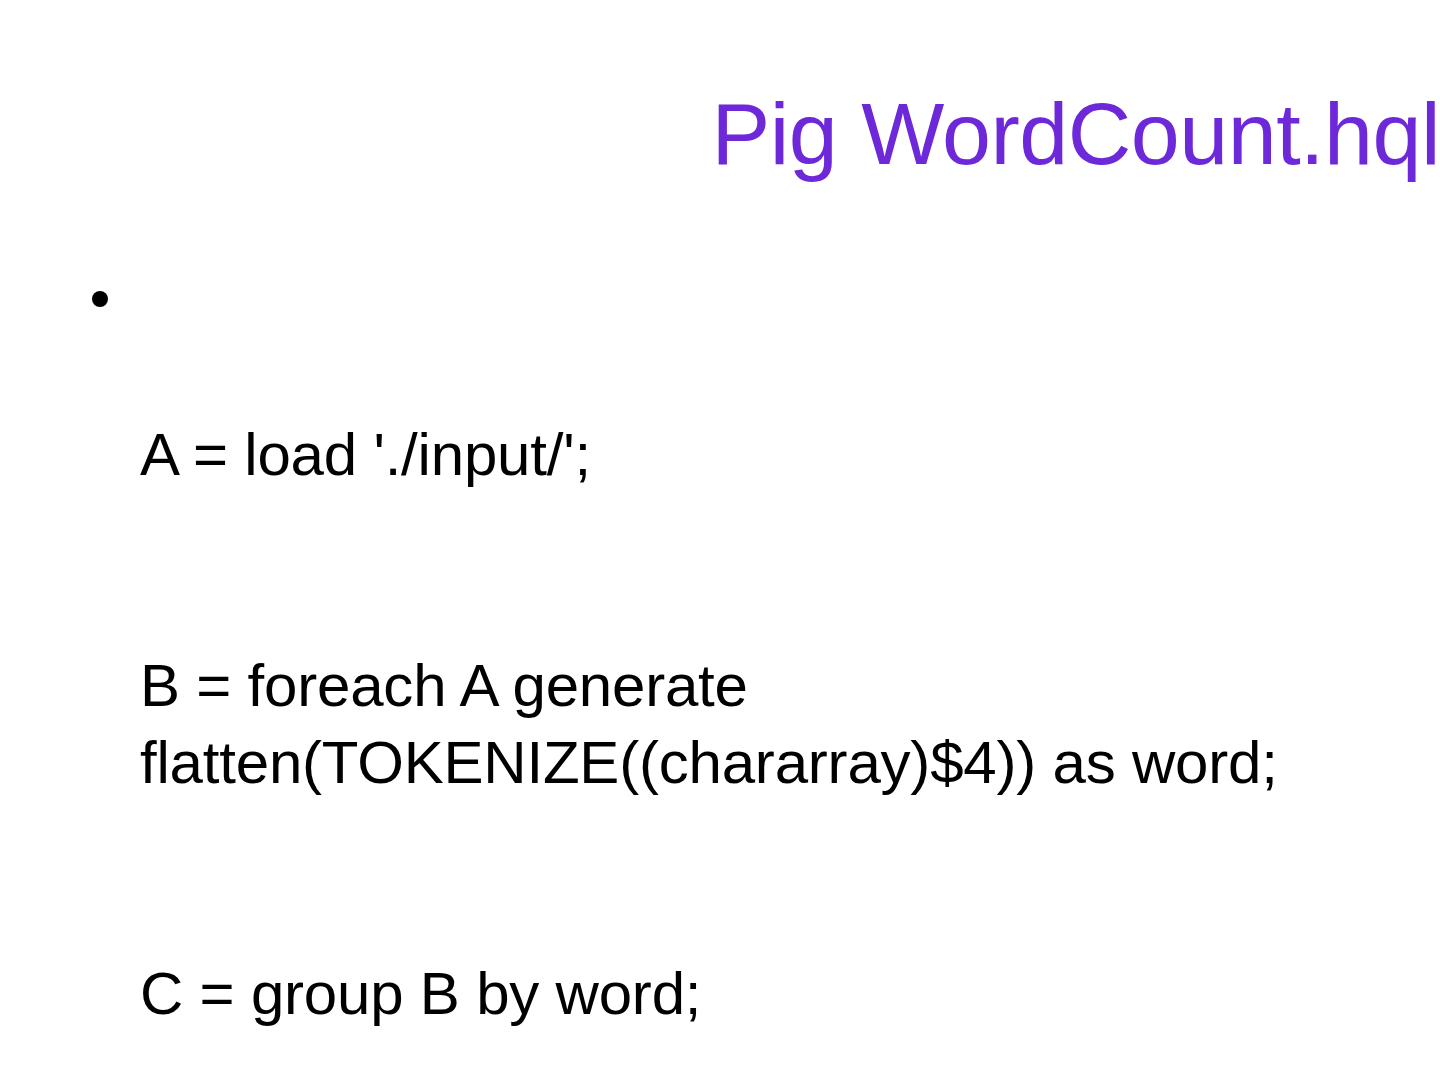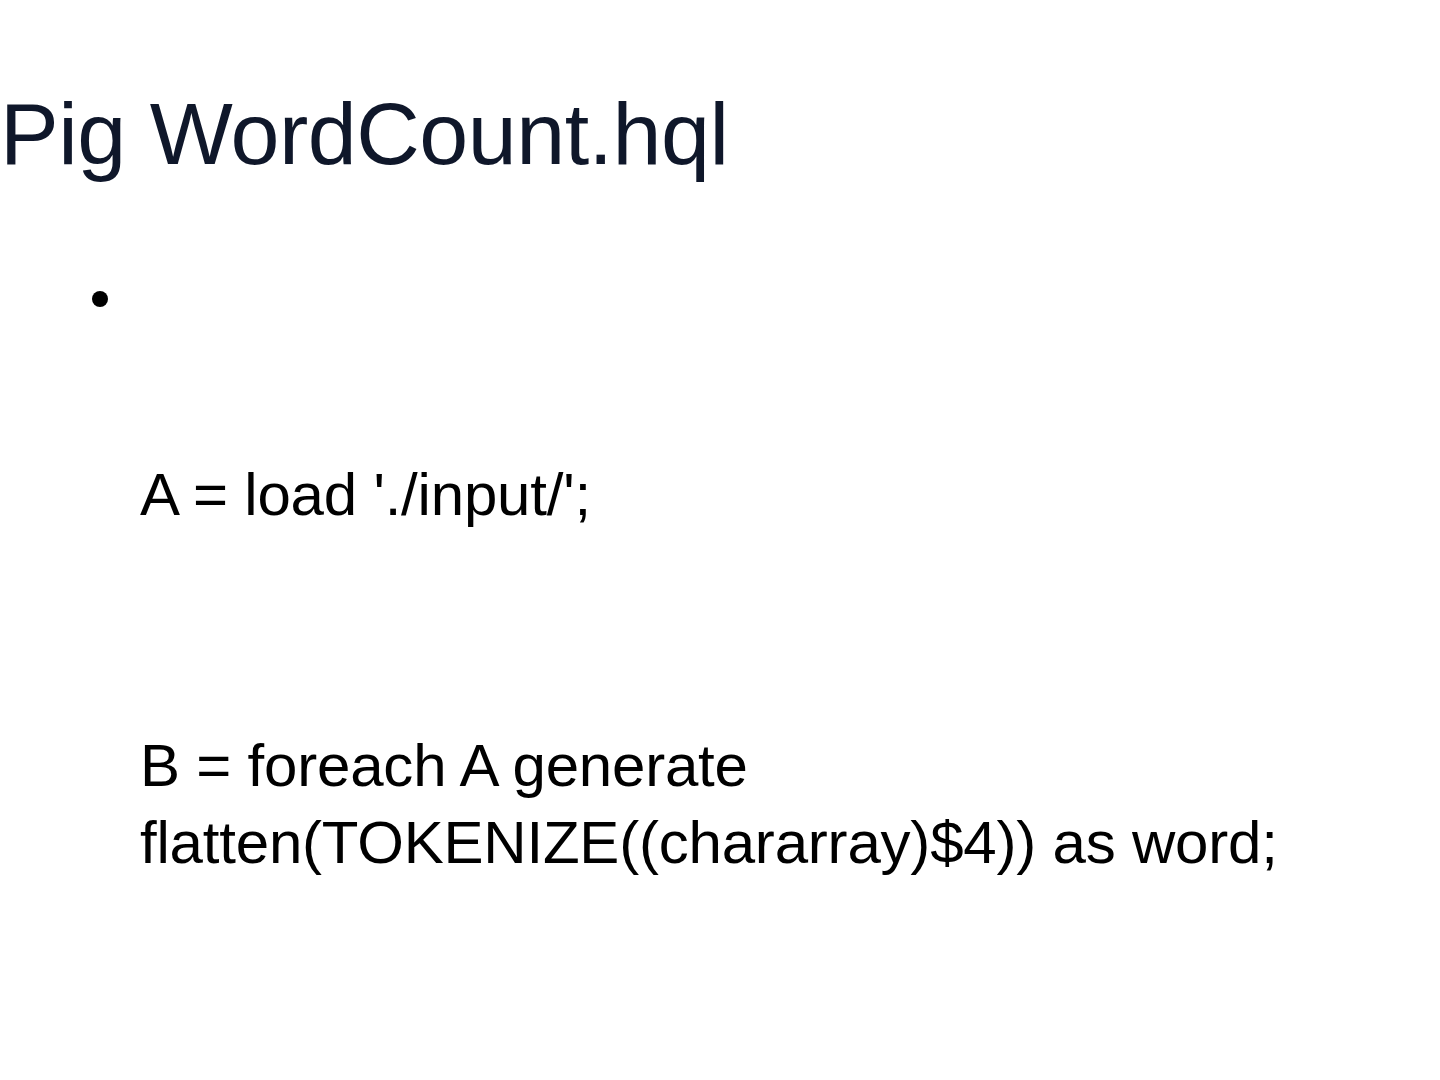--- a/index.html
+++ b/index.html
@@ -23,27 +23,27 @@
     overflow: hidden;
     box-sizing: border-box;
   }
 
   
   .slide-title {
     position: absolute;
     left: 0;
     top: 88px;
     width: 1440px;
-    text-align: left;
+    text-align: right;
     font-family: "Liberation Sans", sans-serif;
     font-size: 88px;
     font-weight: 400;
     line-height: 1.05;
     letter-spacing: -0.5px;
-    color: #0f172a;
+    color: #6d28d9;
     white-space: nowrap;
   }
 
   
   .body-area {
     position: absolute;
     left: 80px;
     top: 262px;
     width: 1290px;
   }
@@ -71,35 +71,35 @@
 
   .bullet-text {
     display: block;
     white-space: pre-wrap;
     word-break: normal;
   }
 
   .code-line {
     display: block;
     white-space: pre-wrap;
-    margin-top: 40px;
   }
 </style>
 </head>
 <body>
 
 <div class="slide">
 
   <div class="slide-title">Pig WordCount.hql</div>
 
   <div class="body-area">
     <div class="bullet-item">
       <span class="bullet-marker"></span>
       <span class="bullet-text">
         <span class="code-line">A = load './input/';</span>
         <span class="code-line">B = foreach A generate flatten(TOKENIZE((chararray)$4)) as word;</span>
+        <span class="code-line">C = group B by word;</span>
         
         
       </span>
     </div>
   </div>
 
 </div>
 
 </body></html>

